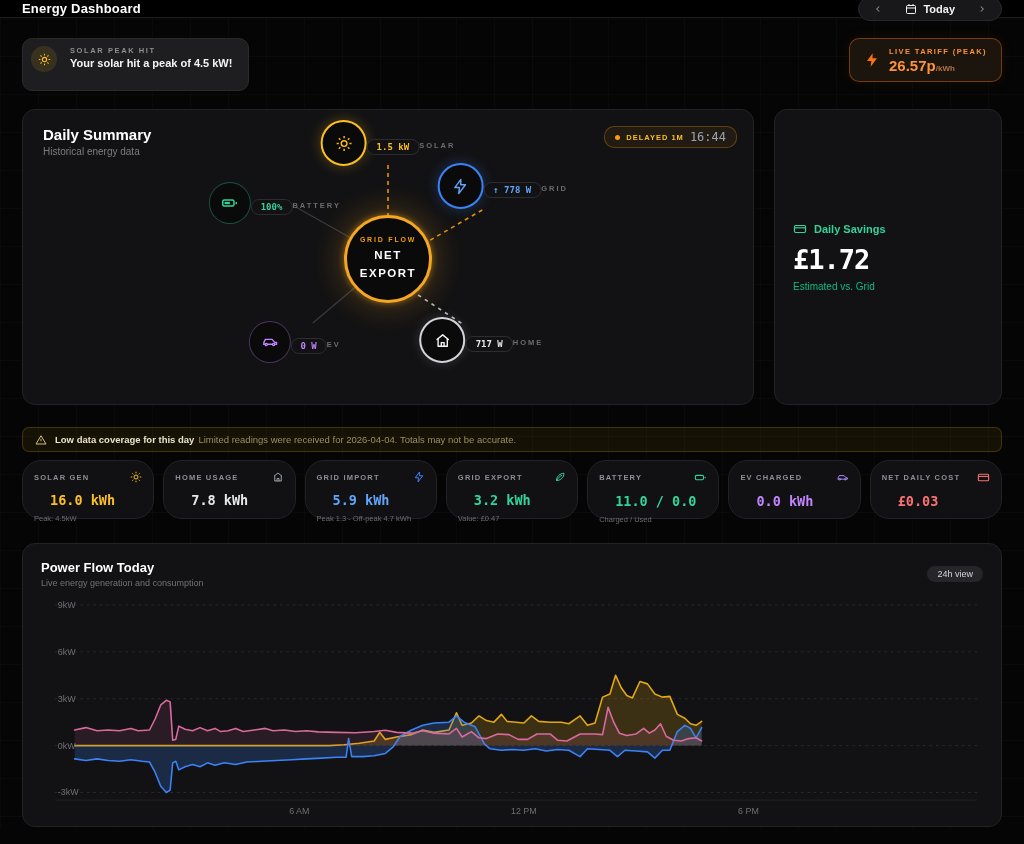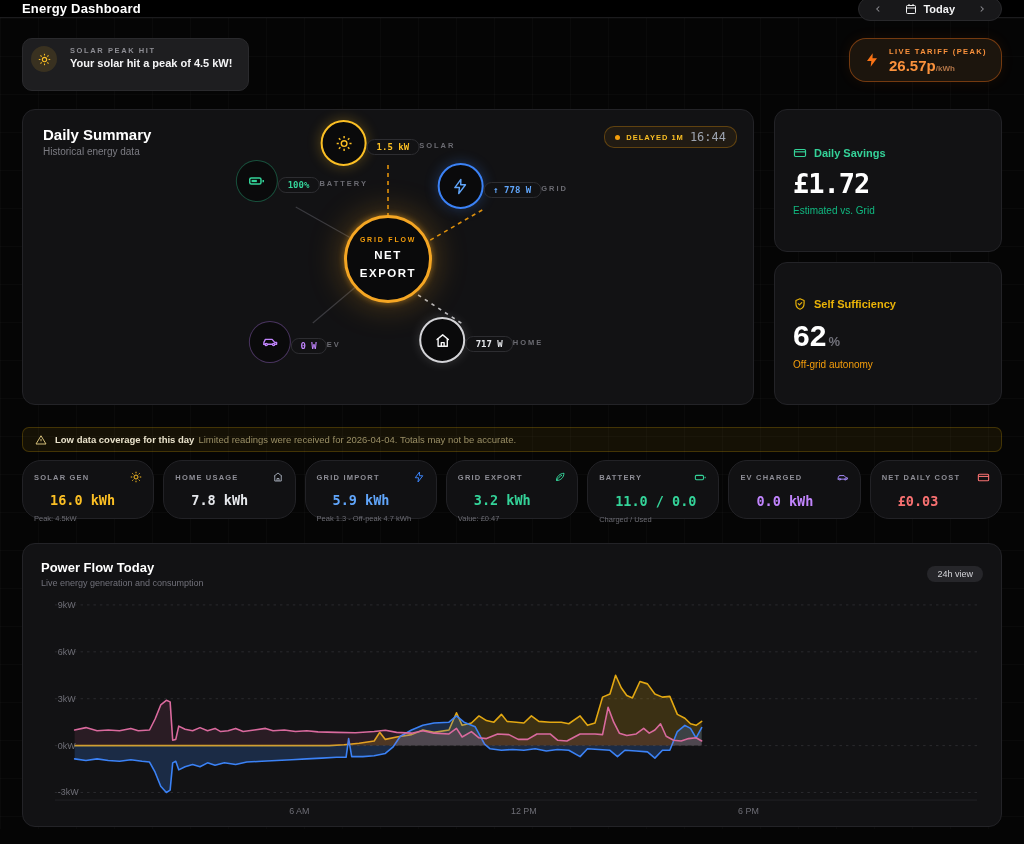--- a/index.html
+++ b/index.html
@@ -49,21 +49,21 @@
   .toast-ic {
     width:26px; height:26px; border-radius:50%;
     background:rgba(251,191,36,.12); color:#fbbf24;
     display:flex; align-items:center; justify-content:center;
   }
   .toast-label { font-size:7.5px; font-weight:700; letter-spacing:1.6px; color:#8d8d93; }
   .toast-msg { font-size:11px; font-weight:600; color:#f4f4f5; margin-top:2px; }
 
   .tariff {
     display:flex; align-items:center; gap:9px;
-    background:#1c150d; border:1px solid rgba(249,115,22,.4); border-radius:17px;
+    background:#1c150d; border:1px solid rgba(249,115,22,.4); border-radius:10px;
     padding:6px 14px; height:44px;
     box-shadow:0 0 14px rgba(249,115,22,.08);
   }
   .tariff-ic { color:#f97316; display:flex; }
   .tariff-label { font-size:7.5px; font-weight:700; letter-spacing:1.4px; color:#fb923c; }
   .tariff-line { display:flex; align-items:baseline; gap:0; margin-top:1px; }
   .tariff-value { font-size:15px; font-weight:700; color:#fb923c; }
   .tariff-unit { font-size:8px; font-weight:700; color:#b07447; }
 
   
@@ -246,21 +246,21 @@
                 <line x1="4.6" y1="4.6" x2="6.7" y2="6.7"></line>
                 <line x1="17.3" y1="17.3" x2="19.4" y2="19.4"></line>
                 <line x1="4.6" y1="19.4" x2="6.7" y2="17.3"></line>
                 <line x1="17.3" y1="6.7" x2="19.4" y2="4.6"></line>
               </svg>
           </div>
           <div class="badge" style="color:#fbbf24;">1.5 kW</div>
           <div class="node-label">SOLAR</div>
         </div>
 
-        <div class="node" style="left:34.5%; top:50px;margin-left:27px;">
+        <div class="node" style="left:34.5%; top:72px;">
           <div class="circ" style="width:42px;height:42px;border:1.5px solid rgba(52,211,153,.35);color:#34d399;">
             <svg width="18" height="18" viewBox="0 0 24 24" fill="none" stroke="currentColor" stroke-width="2">
                 <rect x="2.5" y="8" width="15" height="8" rx="2"></rect>
                 <line x1="20.5" y1="10.5" x2="20.5" y2="13.5"></line>
                 <rect x="5" y="10.5" width="7" height="3" fill="currentColor" stroke="none"></rect>
               </svg>
           </div>
           <div class="badge" style="color:#34d399;">100%</div>
           <div class="node-label">BATTERY</div>
         </div>
@@ -316,33 +316,20 @@
           <svg width="14" height="14" viewBox="0 0 24 24" fill="none" stroke="currentColor" stroke-width="2">
               <rect x="2.5" y="6" width="19" height="12" rx="2"></rect>
               <line x1="2.5" y1="10" x2="21.5" y2="10"></line>
             </svg>
           <span>Daily Savings</span>
         </div>
         <div class="side-value">£1.72</div>
         <div class="side-sub" style="color:#10b981;">Estimated vs. Grid</div>
       </section>
 
-      <section class="card side-card">
-        <div class="side-head" style="color:#eab308;">
-          <svg width="14" height="14" viewBox="0 0 24 24" fill="none" stroke="currentColor" stroke-width="2" stroke-linejoin="round" stroke-linecap="round">
-              <path d="M12 3 19 6 v5 c0 5-3 8.5-7 10 -4-1.5-7-5-7-10 V6 Z"></path>
-              <path d="M9 11.5 l2 2 4-4"></path>
-            </svg>
-          <span>Self Sufficiency</span>
-        </div>
-        <div class="side-value sans">
-          <span>62</span><span class="unit">%</span>
-        </div>
-        <div class="side-sub" style="color:#f59e0b;">Off-grid autonomy</div>
-      </section>
     </div>
   </div>
 
   <div class="banner">
     <span class="banner-ic">
       <svg width="12" height="12" viewBox="0 0 24 24" fill="none" stroke="currentColor" stroke-width="2" stroke-linejoin="round">
           <path d="M12 3.5 22 20 H2 Z"></path>
           <line x1="12" y1="10" x2="12" y2="14.5"></line>
           <line x1="12" y1="17" x2="12" y2="17.2"></line>
         </svg>

